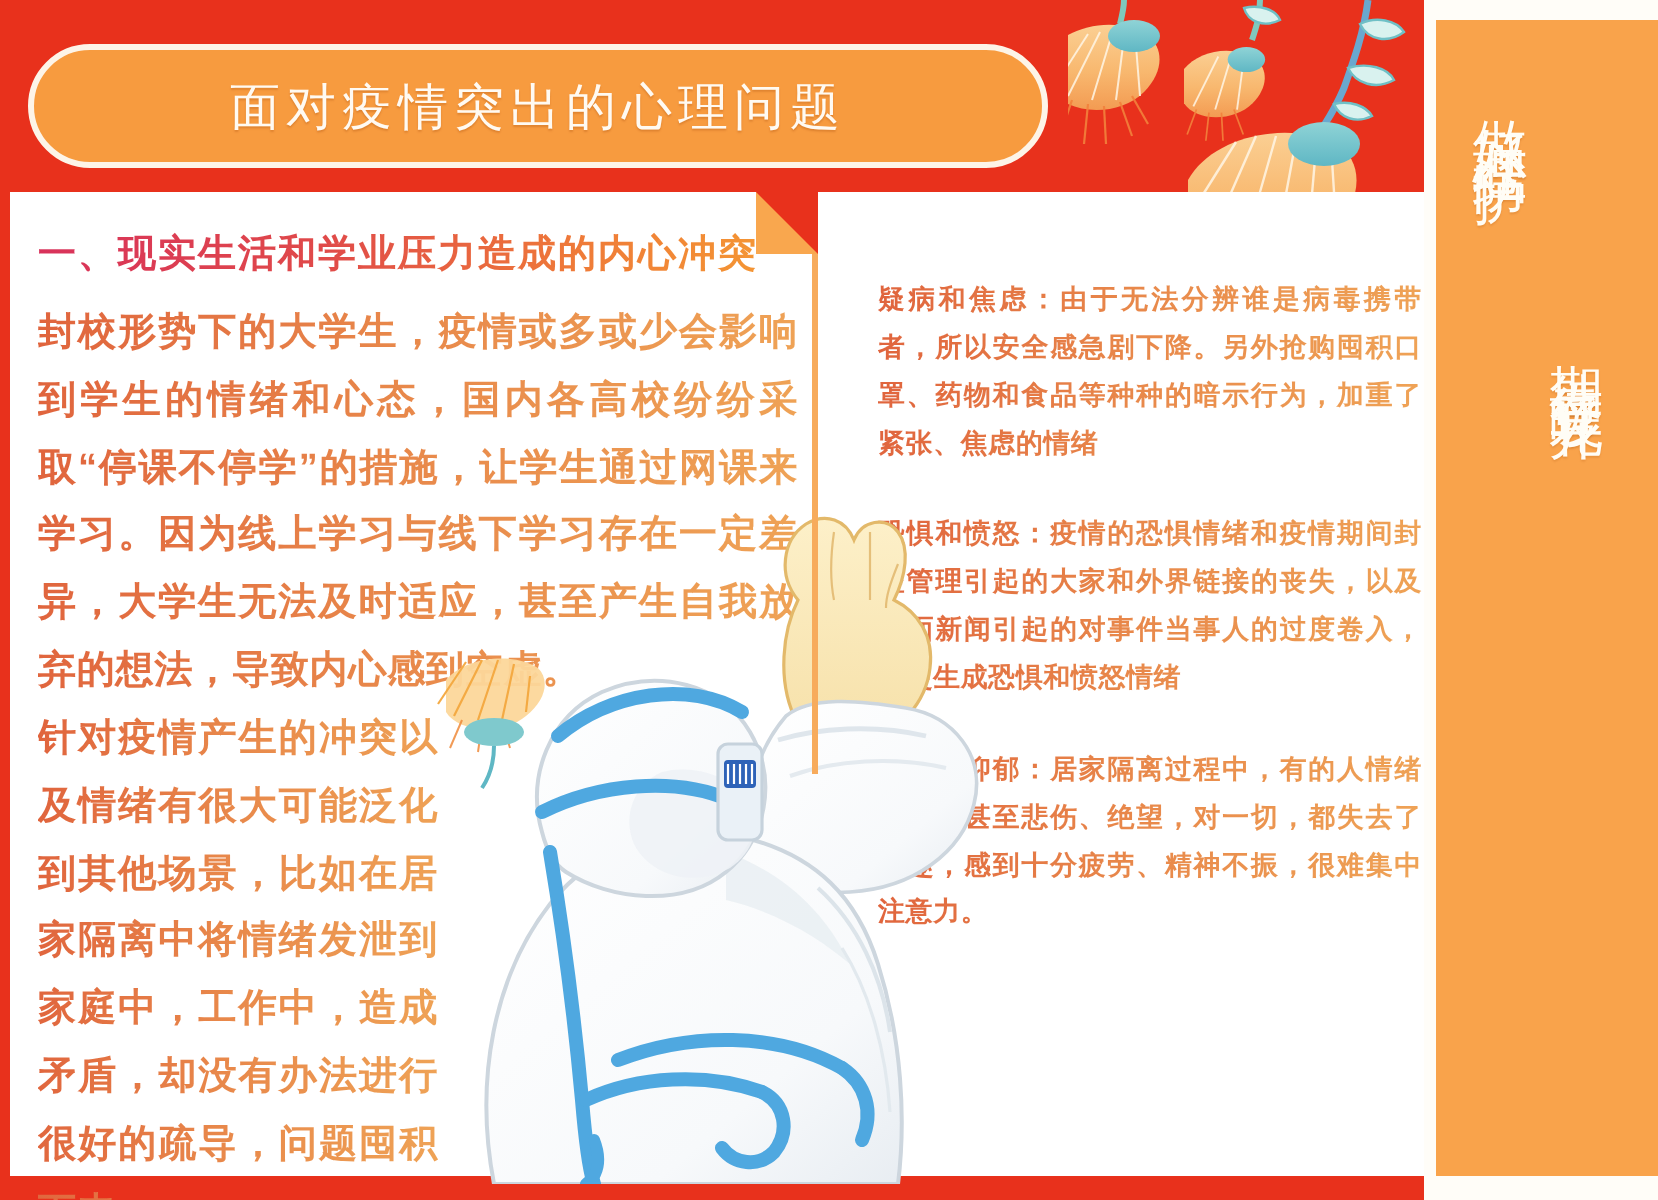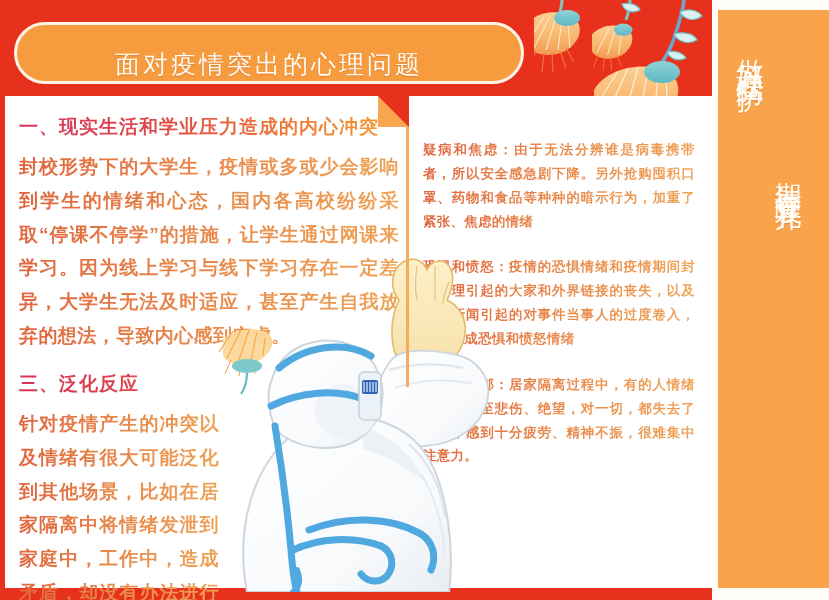--- a/index.html
+++ b/index.html
@@ -19,21 +19,21 @@
   .flowers { position: absolute; top: 0; left: 534px; width: 190px; height: 132px; }
   .flowers svg { display: block; }
 
   
   #title-pill {
     position: absolute; left: 14px; top: 22px;
     width: 510px; height: 62px;
     background: #f79b3f;
     border: 3px solid #fdf4e8;
     border-radius: 34px;
-    display: flex; align-items: flex-end; justify-content: center;
+    display: flex; align-items: center; justify-content: center;
   }
   #title-pill .txt {
     color: #fffaf2;
     font-size: 25px;
     letter-spacing: 3px;
     font-weight: 400;
     text-shadow: 0 1px 1px rgba(150,60,0,.25);
   }
 
   
@@ -91,21 +91,21 @@
     text-align: justify;
     font-weight: 700;
     background: linear-gradient(92deg,#e0643d 0%,#e8874a 45%,#efa356 100%);
     -webkit-background-clip: text; background-clip: text;
     -webkit-text-fill-color: transparent; color: transparent;
   }
   #p1 { width: 380px; }
   #h3 { margin-top: 18px; }
   #p3 { width: 200px; }
 
-  .rbody { width: 272px; margin-bottom: 16px; font-size: 13.4px; }
+  .rbody { width: 272px; margin-left: 16px; margin-bottom: 16px; font-size: 13.4px; }
   #rp1 { margin-bottom: 22px; }
   #rp2 { margin-bottom: 22px; }
 
   
   #worker {
     position: absolute; left: 213px; top: 230px;
     width: 300px; height: 362px;
     z-index: 2;
     pointer-events: none;
   }
@@ -234,21 +234,20 @@
 
   <div id="cards">
 
     <div id="notch"></div>
     <div id="divider"></div>
 
     <div id="panel-left">
       <div class="heading">一、现实生活和学业压力造成的内心冲突</div>
       <div class="body" id="p1">封校形势下的大学生，疫情或多或少会影响到学生的情绪和心态，国内各高校纷纷采取“停课不停学”的措施，让学生通过网课来学习。因为线上学习与线下学习存在一定差异，大学生无法及时适应，甚至产生自我放弃的想法，导致内心感到空虚。</div>
 
-      <div class="heading" id="h3">三、泛化反应</div>
       <div class="body" id="p3">针对疫情产生的冲突以及情绪有很大可能泛化到其他场景，比如在居家隔离中将情绪发泄到家庭中，工作中，造成矛盾，却没有办法进行很好的疏导，问题囤积下来。</div>
     </div>
 
     <div id="panel-right">
       <div class="body rbody" id="rp1">疑病和焦虑：由于无法分辨谁是病毒携带者，所以安全感急剧下降。另外抢购囤积口罩、药物和食品等种种的暗示行为，加重了紧张、焦虑的情绪</div>
       <div class="body rbody" id="rp2">恐惧和愤怒：疫情的恐惧情绪和疫情期间封控管理引起的大家和外界链接的丧失，以及负面新闻引起的对事件当事人的过度卷入，致使生成恐惧和愤怒情绪</div>
       <div class="body rbody" id="rp3">悲伤和抑郁：居家隔离过程中，有的人情绪低落，甚至悲伤、绝望，对一切，都失去了兴趣，感到十分疲劳、精神不振，很难集中注意力。</div>
     </div>
   </div>
 

